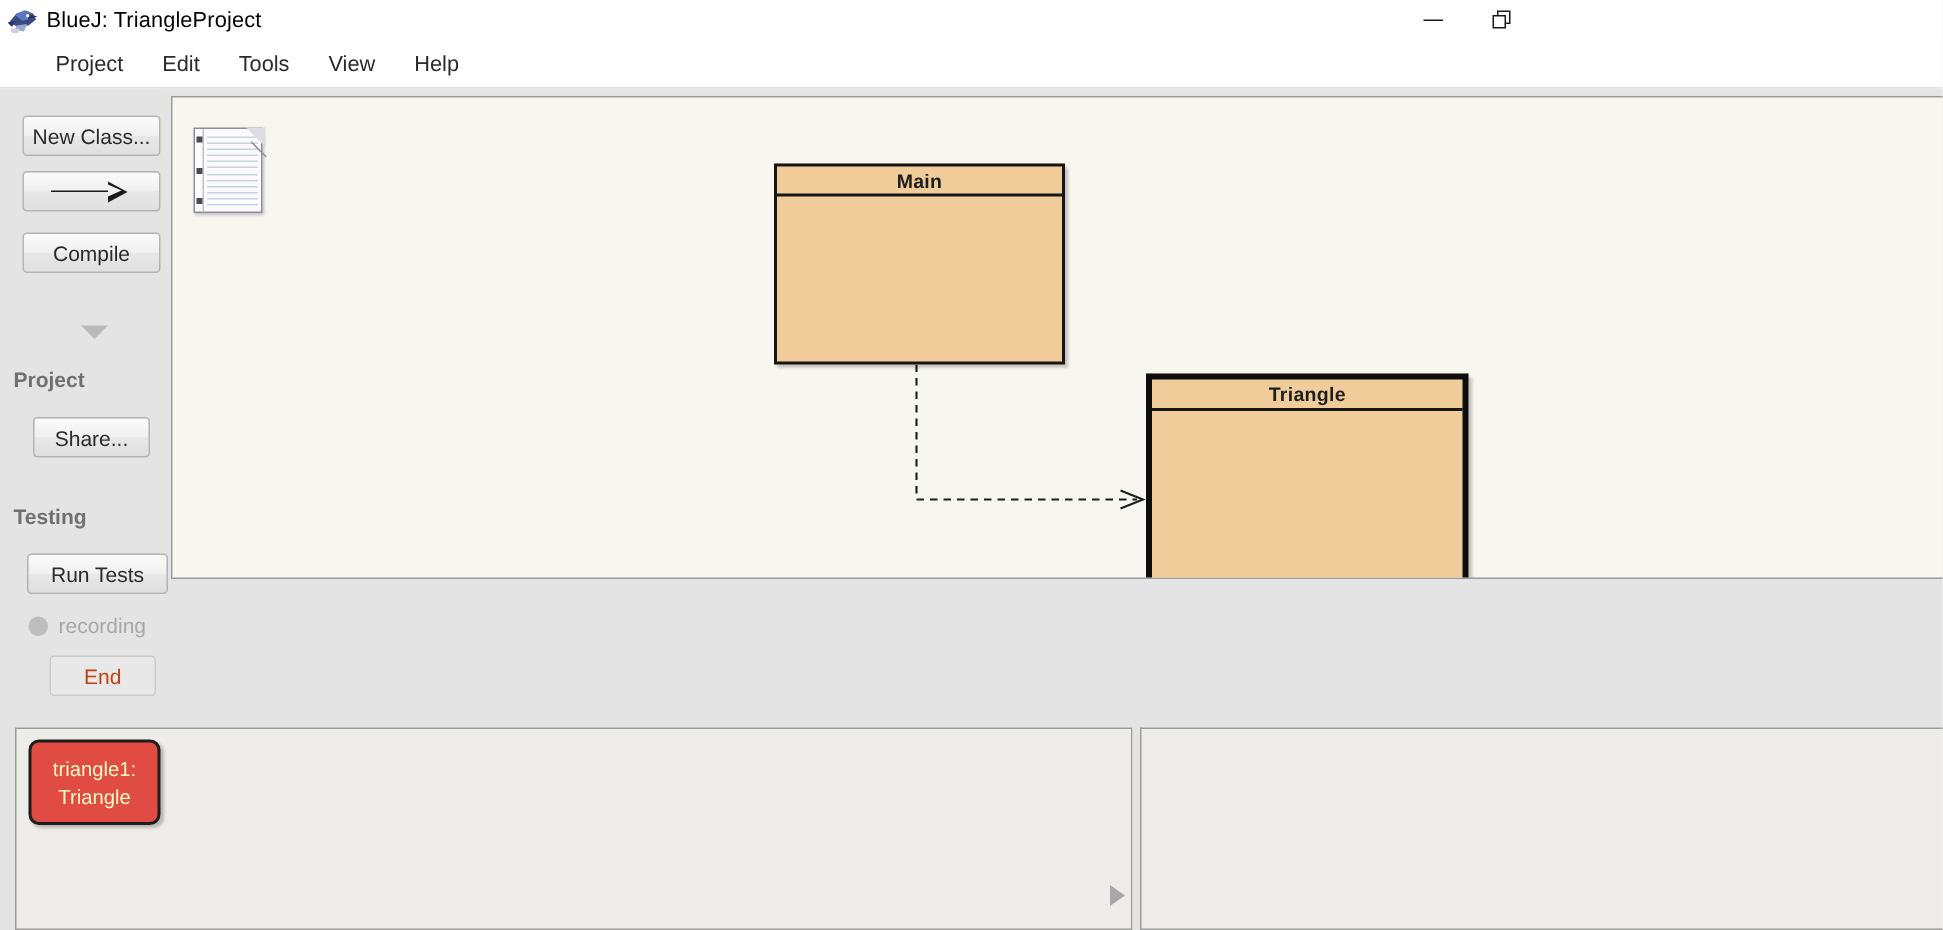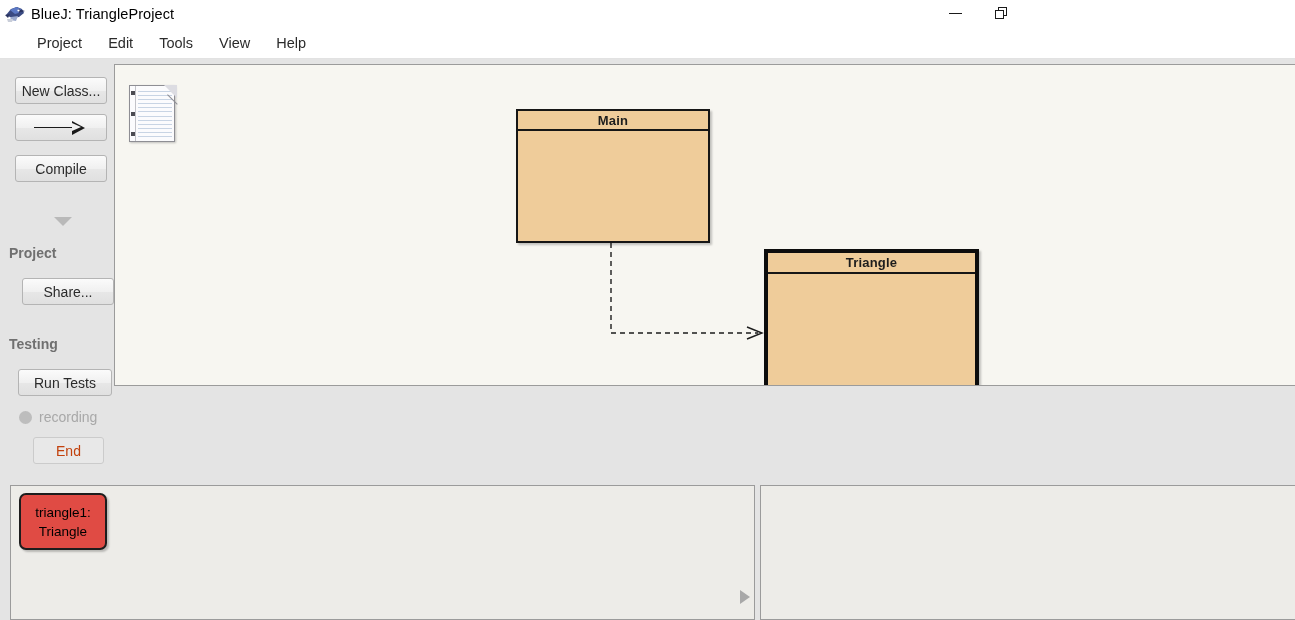--- a/index.html
+++ b/index.html
@@ -124,21 +124,21 @@
   }
   .sb-btn.disabled {
     color: #c2410c;
     background: #e8e8e8;
     border-color: #cbcbcb;
   }
 
   #btn-newclass { top: 18px; left: 15px; width: 92px; }
   #btn-arrow    { top: 55px; left: 15px; width: 92px; }
   #btn-compile  { top: 96px; left: 15px; width: 92px; }
-  #btn-share    { top: 219px; left: 22px; width: 92px; }
+  #btn-share    { top: 219px; left: 22px; width: 78px; }
   #btn-runtests { top: 310px; left: 18px; width: 94px; }
   #btn-end      { top: 378px; left: 33px; width: 71px; }
 
   .arrow-glyph {
     width: 54px; height: 14px;
     position: relative;
   }
   .arrow-glyph .shaft {
     position: absolute;
     left: 0; top: 6px;
@@ -347,21 +347,21 @@
     box-sizing: border-box;
     display: flex;
     flex-direction: column;
     align-items: center;
     justify-content: center;
     box-shadow: 2px 2px 2px rgba(0,0,0,0.22);
     cursor: default;
   }
   .obj-instance span {
     font-size: 13.5px;
-    color: #000000;
+    color: #fef9c3;
     line-height: 19px;
     white-space: nowrap;
   }
   .bench-expander {
     position: absolute;
     left: 729px; top: 104px;
     width: 0; height: 0;
     border-top: 7px solid transparent;
     border-bottom: 7px solid transparent;
     border-left: 10px solid #a8a8a8;

